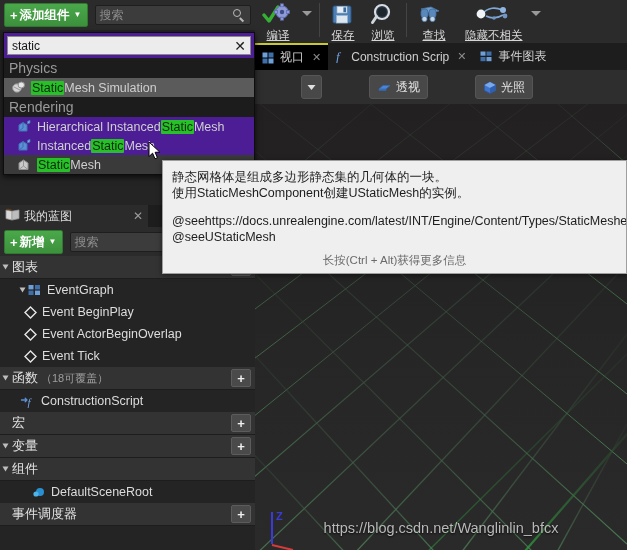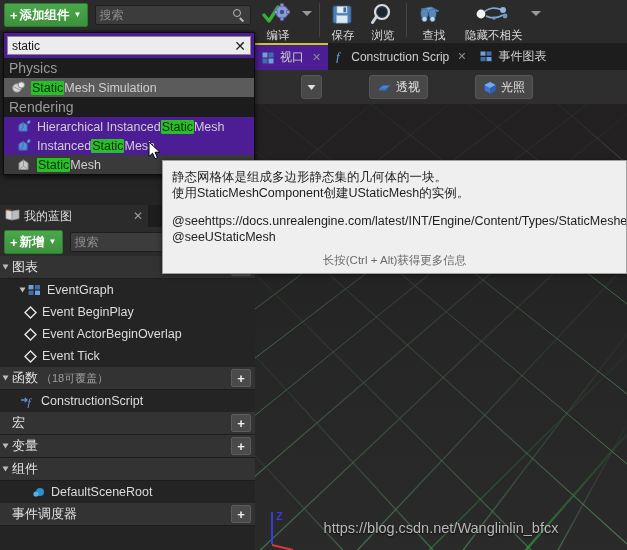--- a/index.html
+++ b/index.html
@@ -238,20 +238,21 @@
     background: #2b2b2b;
     display: flex; align-items: flex-start;
   }
   .tb-btn {
     height: 43px;
     display: flex; flex-direction: column; align-items: center;
     justify-content: space-between;
     padding: 2px 7px 0 7px;
     cursor: pointer;
     box-sizing: border-box;
+    text-decoration: underline;
   }
   .tb-btn .tb-ico { height: 25px; display: flex; align-items: center; }
   .tb-btn .tb-lbl { font-size: 11.5px; color: #d8d8d8; margin-top: 1px; white-space: nowrap; }
   .tb-caret {
     height: 43px; display: flex; align-items: flex-start; padding-top: 11px;
     padding-left: 1px; padding-right: 4px; cursor: pointer;
   }
   .tb-caret i {
     width: 0; height: 0;
     border-left: 5px solid transparent;
@@ -274,21 +275,21 @@
     display: flex; align-items: center;
     padding: 0 7px;
     font-size: 12px;
     color: #cfcfcf;
     background: #1d1d1d;
     cursor: pointer;
     white-space: nowrap;
     box-sizing: border-box;
   }
   .dtab.active {
-    background: #4c1d95;
+    background: #000000;
     border-top: 2px solid #c8c832;
   }
   .dtab .dico { margin-right: 5px; display: flex; align-items: center; }
   .dtab .dclose { margin-left: 8px; color: #8c8c8c; font-size: 11px; }
 
   
   #viewport {
     position: absolute; left: 0; top: 70px;
     width: 372px; height: 480px;
     background: #1f1f1f;

